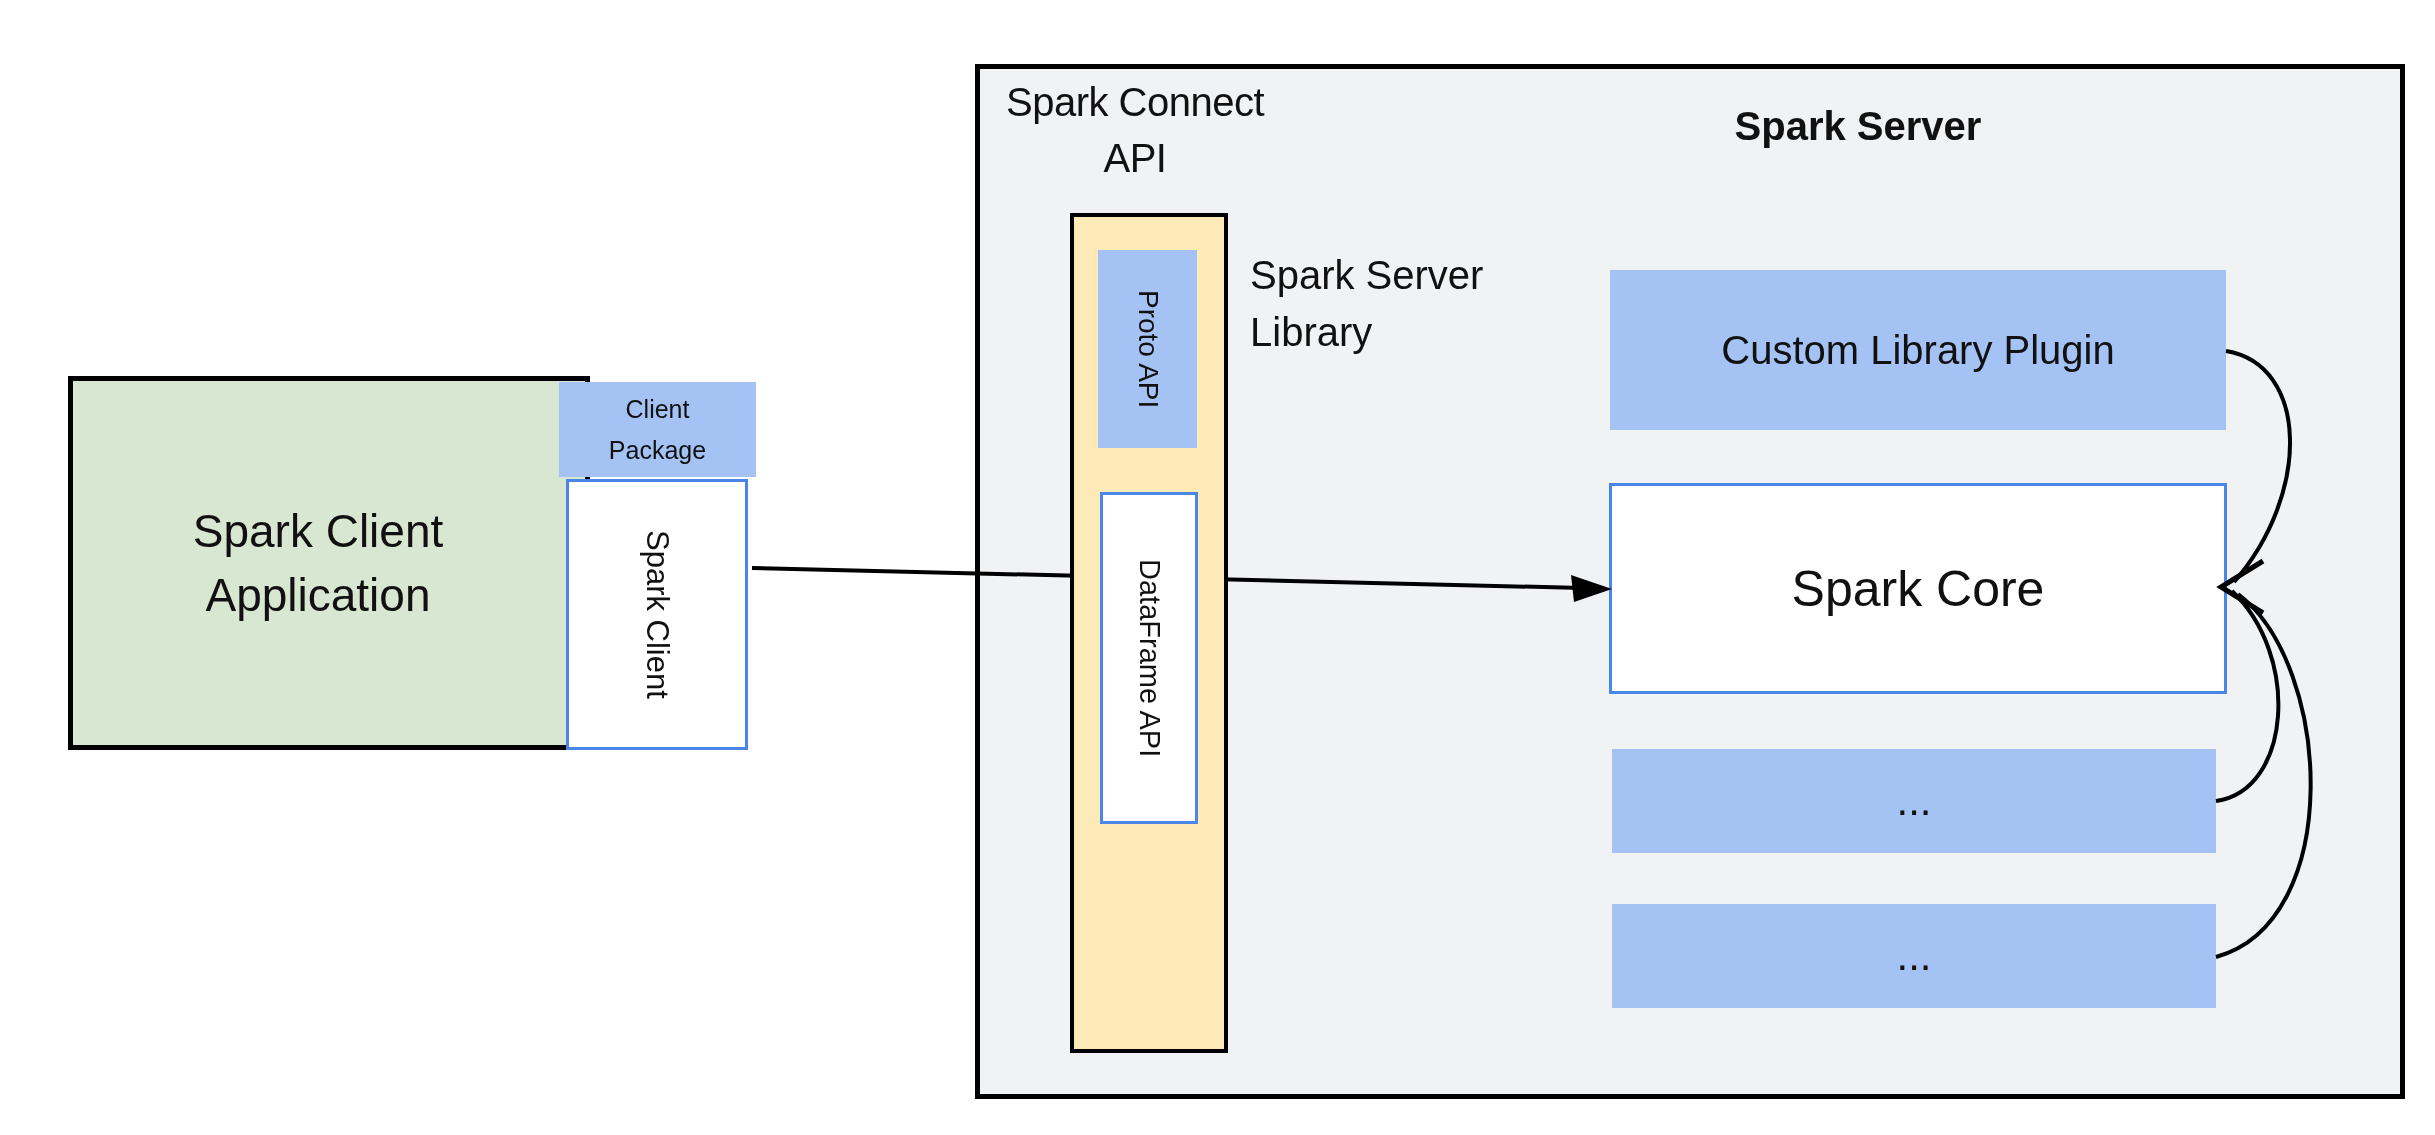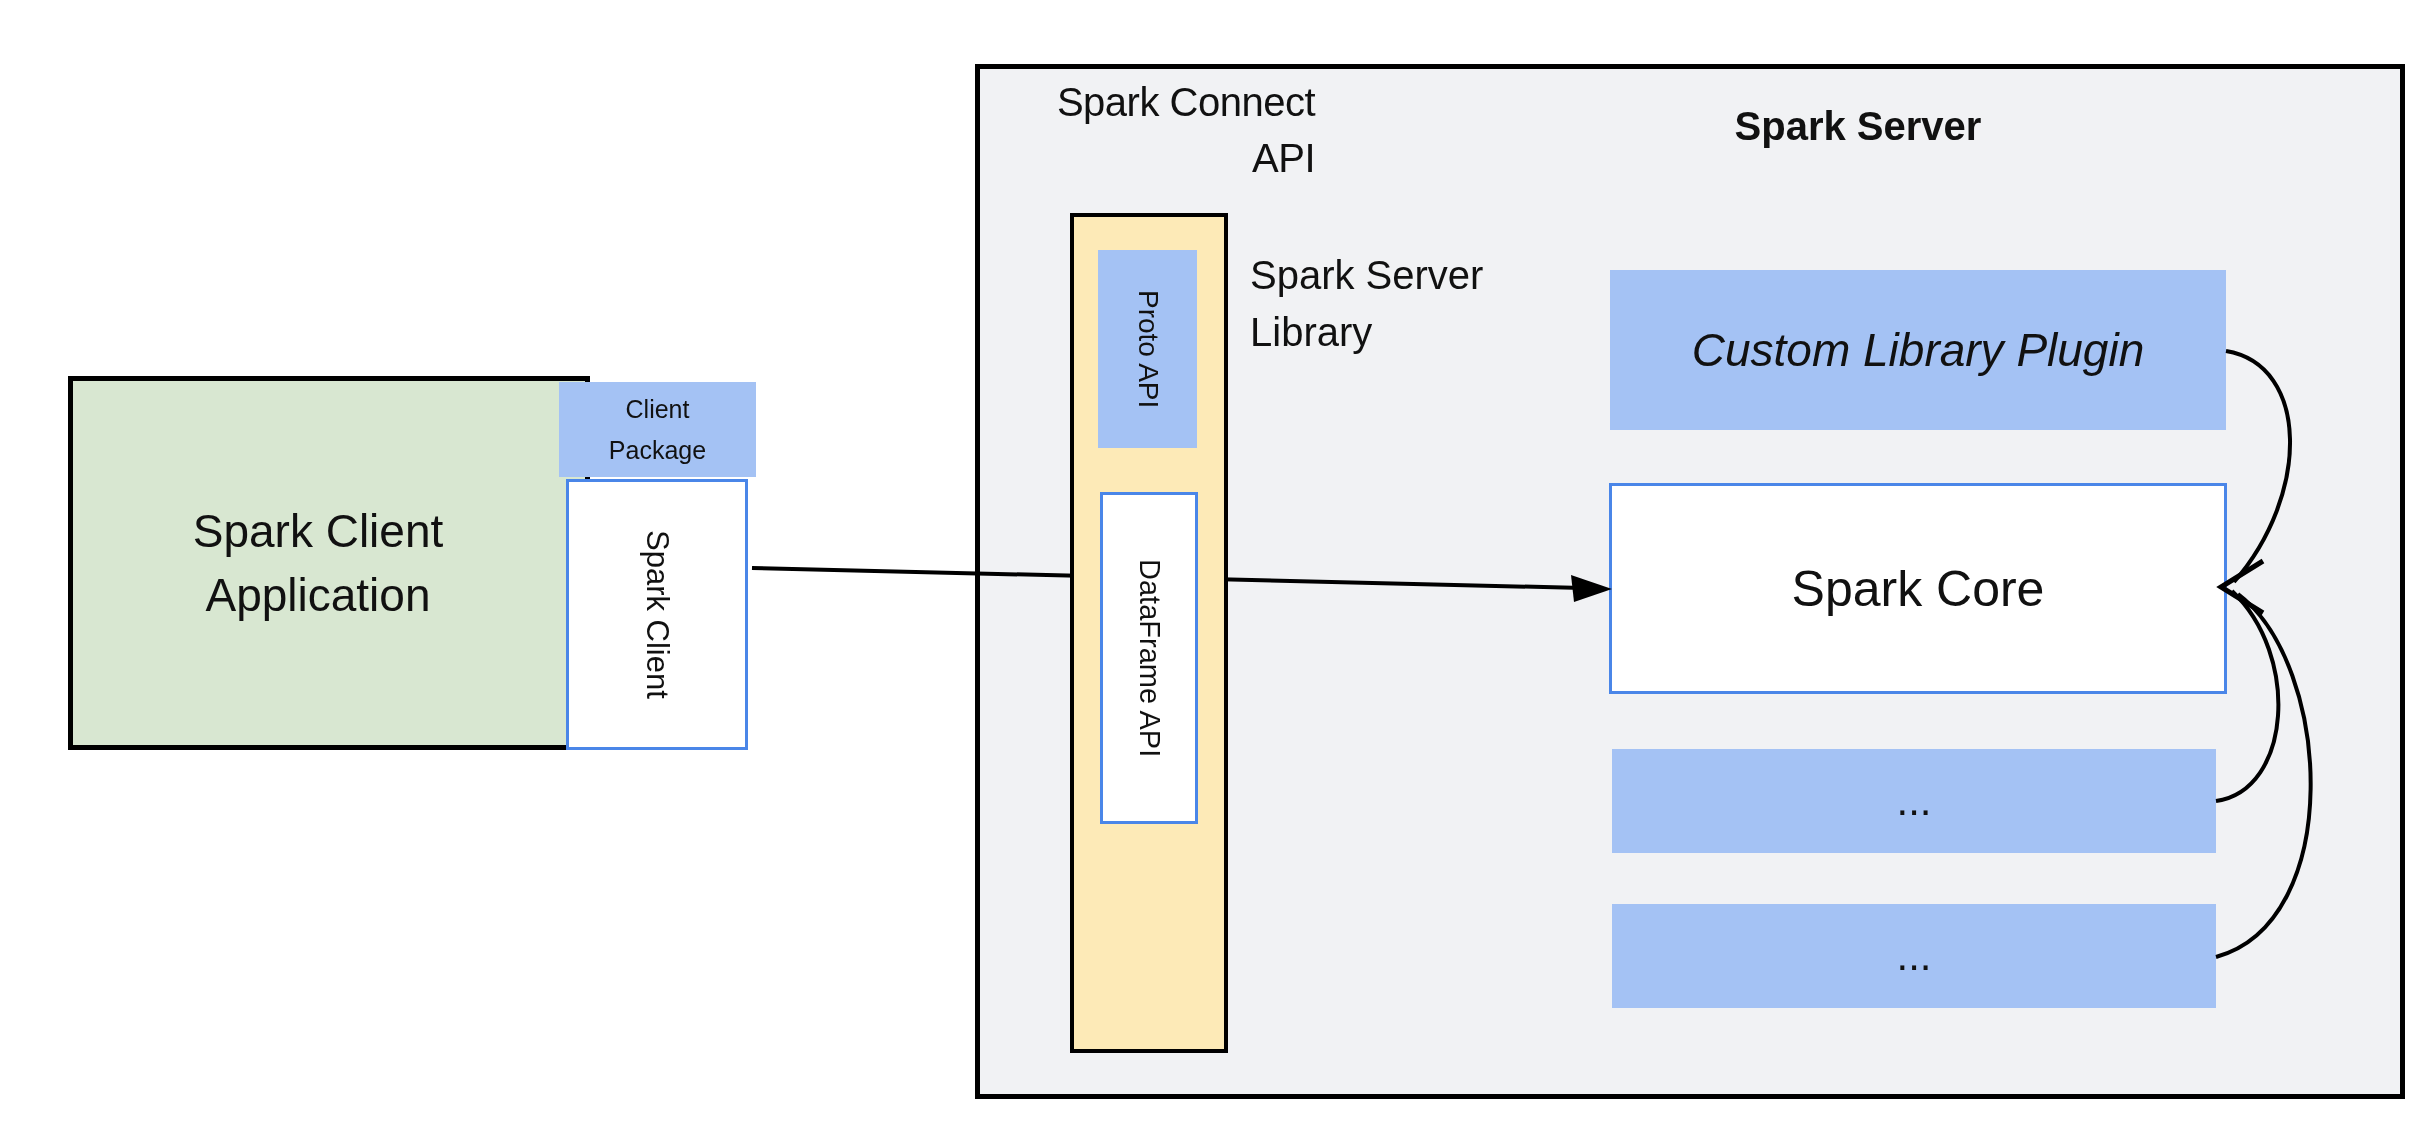--- a/index.html
+++ b/index.html
@@ -19,40 +19,40 @@
   .green-label{left:88px;top:376px;width:460px;height:374px;font-size:46px;line-height:64px;z-index:2;}
   .package-box{left:559px;top:382px;width:197px;height:95px;background:var(--blue);
                font-size:25px;line-height:41px;z-index:4;}
   .client-box{left:566px;top:479px;width:182px;height:271px;background:#ffffff;
               border:3px solid var(--blue-border);z-index:4;}
 
   
   .gray-box{left:975px;top:64px;width:1430px;height:1035px;background:var(--gray);
             border:5px solid var(--line);z-index:1;}
   .connect-heading{left:955px;top:74px;width:360px;font-size:40px;line-height:56px;
-                   text-align:right;letter-spacing:-0.5px;z-index:2;}
+                   text-align:center;letter-spacing:-0.5px;z-index:2;}
   .server-heading{left:1658px;top:103px;width:400px;font-size:40px;line-height:46px;
                   font-weight:bold;text-align:center;z-index:2;}
   .lib-label{left:1250px;top:247px;width:340px;font-size:40px;line-height:57px;
              text-align:left;z-index:2;}
 
   
   .pillar{left:1070px;top:213px;width:158px;height:840px;background:var(--yellow);
           border:4px solid var(--line);z-index:6;}
   .proto-box{left:1098px;top:250px;width:99px;height:198px;background:var(--blue);z-index:7;}
   .dataframe-box{left:1100px;top:492px;width:98px;height:332px;background:#ffffff;
                  border:3px solid var(--blue-border);z-index:7;}
   .vtext{writing-mode:vertical-rl;text-orientation:sideways;}
   .proto-box .vtext{font-size:28px;}
   .dataframe-box .vtext{font-size:29px;}
   .client-box .vtext{font-size:31px;}
 
   
   .plugin-box{left:1610px;top:270px;width:616px;height:160px;background:var(--blue);
-              font-size:46px;z-index:2;font-style:italic;}
+              font-size:40px;z-index:2;}
   .core-box{left:1609px;top:483px;width:618px;height:211px;background:#ffffff;
             border:3px solid var(--blue-border);font-size:50px;z-index:2;}
   .dots-box-1{left:1612px;top:749px;width:604px;height:104px;background:var(--blue);
               font-size:42px;z-index:2;}
   .dots-box-2{left:1612px;top:904px;width:604px;height:104px;background:var(--blue);
               font-size:42px;z-index:2;}
 
   
   #arrows{position:absolute;left:0;top:0;width:2435px;height:1135px;z-index:5;pointer-events:none;}
 </style>

